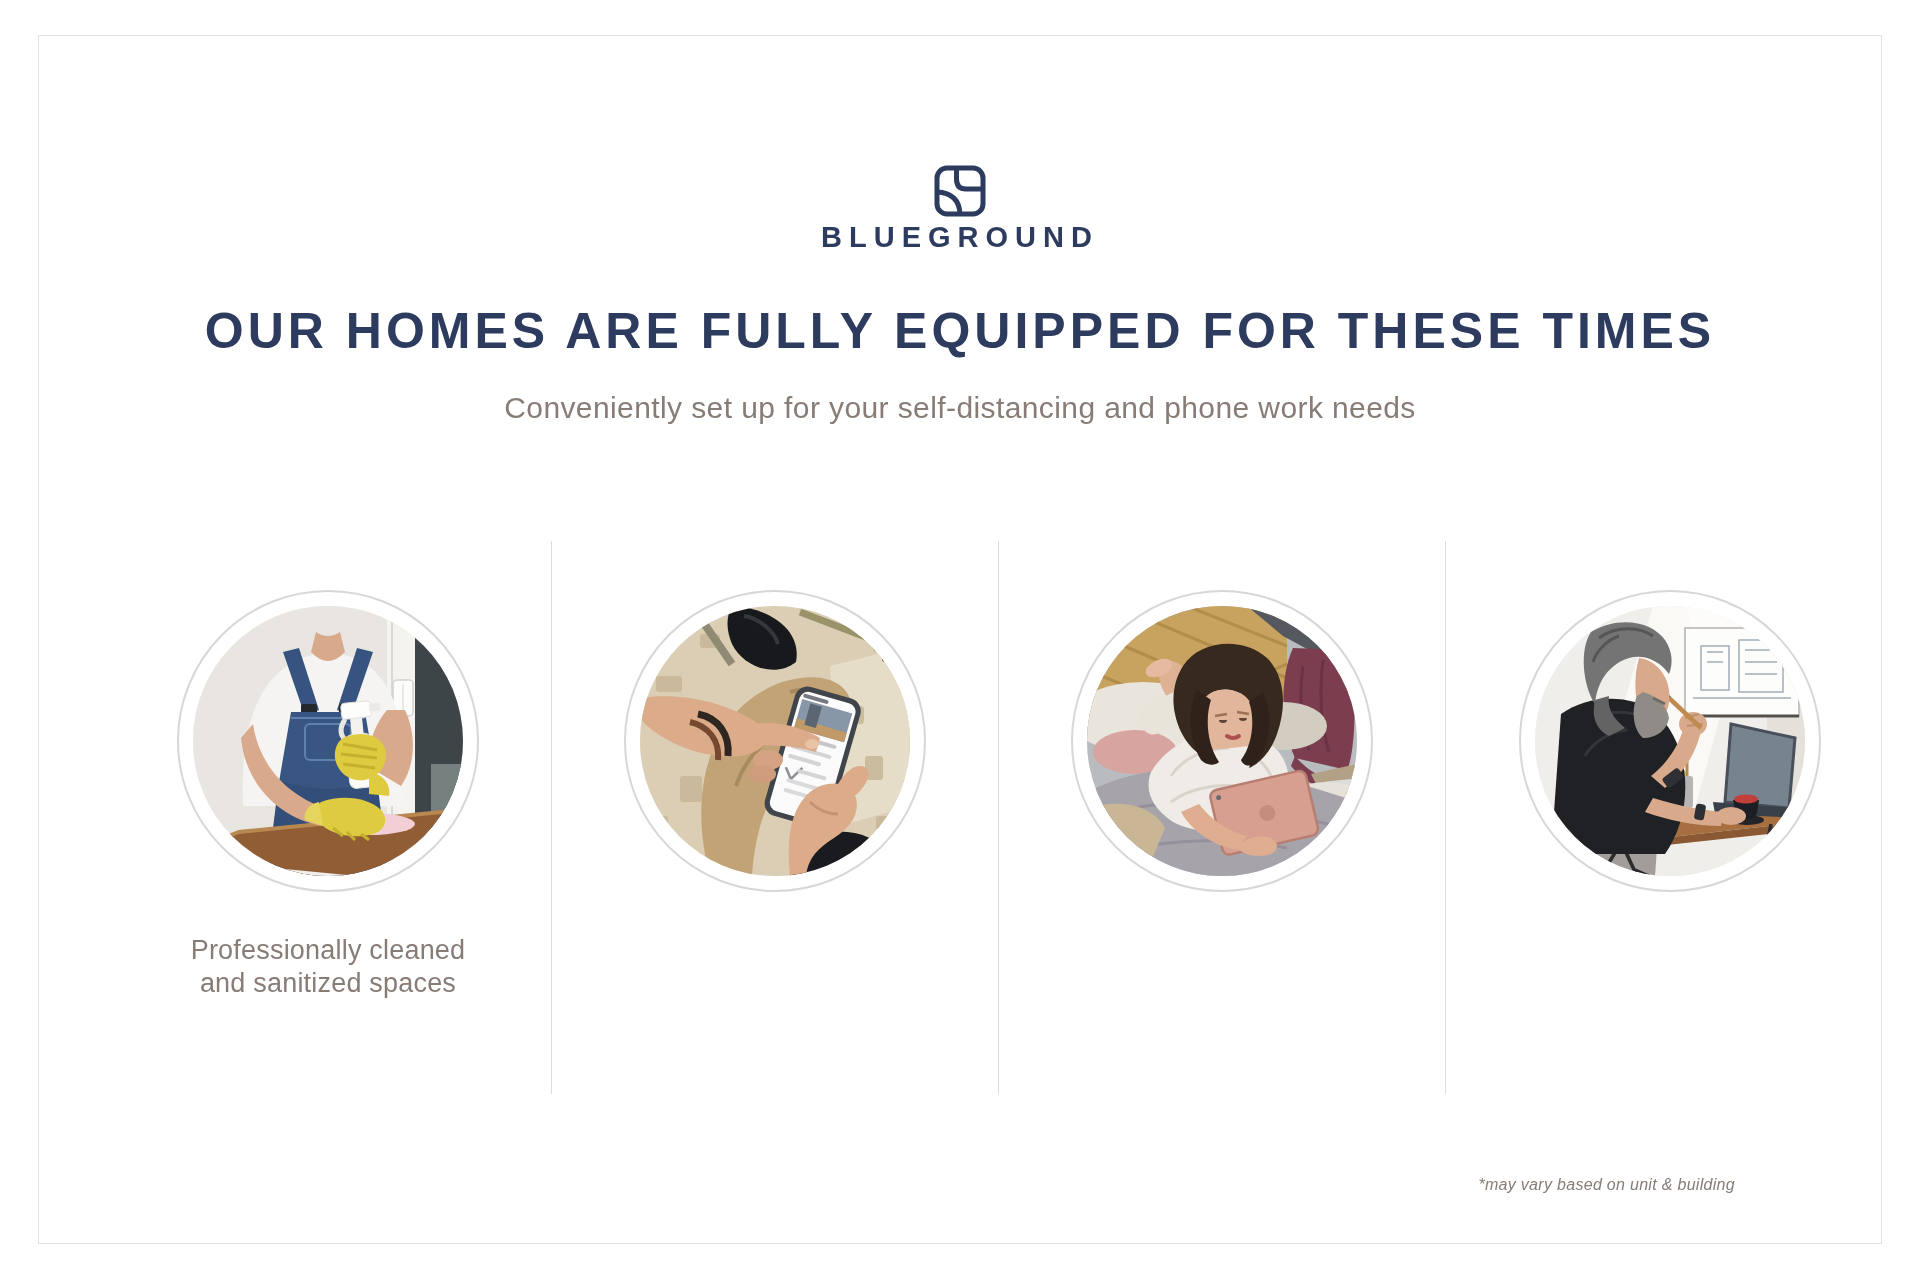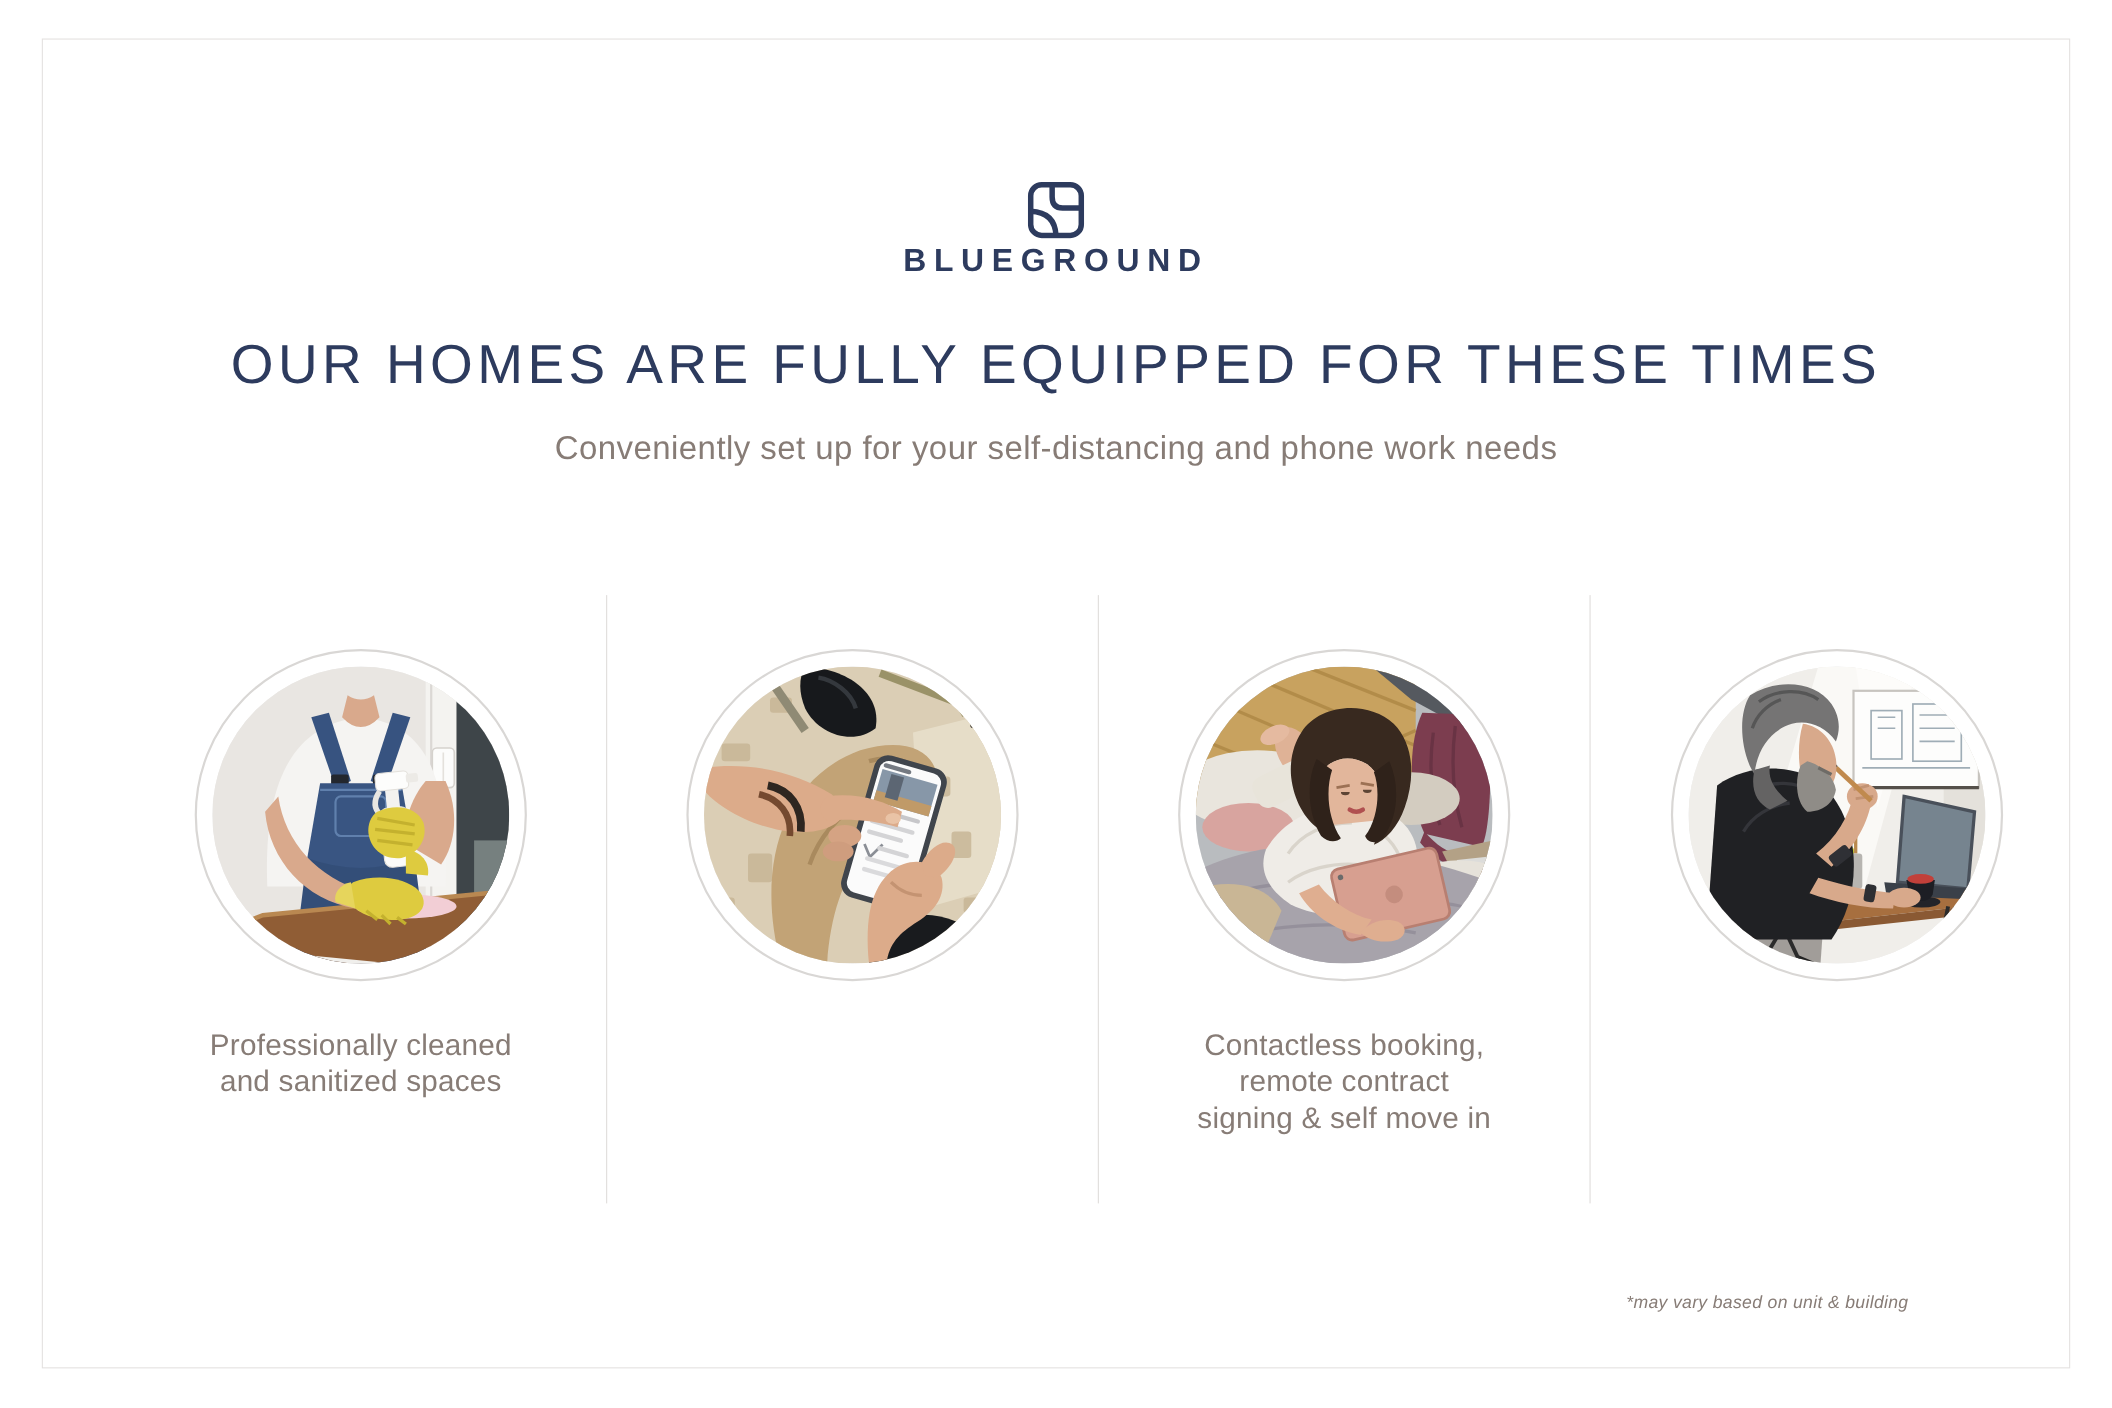--- a/index.html
+++ b/index.html
@@ -23,21 +23,21 @@
     position:absolute;top:129px;left:0;width:100%;
     display:flex;align-items:center;justify-content:center;flex-direction:column;
   }
   .logo-mark{width:52px;height:52px;display:block;}
   .logo-text{
     color:var(--navy);font-size:29px;font-weight:bold;letter-spacing:7px;
     padding-top:4px;
   }
   .title{
     position:absolute;top:266px;left:0;width:100%;text-align:center;
-    color:var(--navy);font-size:50px;font-weight:normal;letter-spacing:4px;
+    color:var(--navy);font-size:50px;font-weight:bold;letter-spacing:4px;
   }
   .subtitle{
     position:absolute;top:355px;left:0;width:100%;text-align:center;
     color:var(--text-muted);font-size:30px;font-weight:400;letter-spacing:0.4px;
   }
   .features{
     position:absolute;top:505px;left:66px;width:1788px;height:553px;
     display:flex;
   }
   .feature{
@@ -229,23 +229,20 @@
             <path d="M96 60 C112 34 156 30 180 52 C198 70 200 100 190 128 C184 146 172 158 162 162 C170 140 172 116 164 98 C156 82 130 78 118 92 C108 104 108 128 116 150 C104 144 92 128 88 108 C84 90 88 72 96 60 Z" fill="#38291f"></path>
             <path d="M118 92 C130 78 156 82 164 98 C170 112 170 128 164 140 L124 144 C116 128 112 106 118 92 Z" fill="#e2b69b"></path>
             <path d="M128 110 l12 -2 M150 106 l12 2" stroke="#9c7154" stroke-width="2.5" fill="none"></path>
             <path d="M132 114 a4 3 0 0 0 8 0 M152 112 a4 3 0 0 0 8 0" fill="#5d4434"></path>
             <path d="M140 130 q6 4 12 0" stroke="#b05050" stroke-width="4" fill="none" stroke-linecap="round"></path>
             <path d="M110 84 C100 104 102 134 114 154 C120 160 128 160 132 156 C120 138 118 112 124 94 Z" fill="#2f221a"></path>
             <path d="M176 86 C186 108 184 138 170 156 C164 162 156 160 154 154 C166 138 168 112 162 96 Z" fill="#2f221a"></path>
           </svg>
         </div>
       </div>
-      <div class="caption">Contactless booking,
-remote contract
-signing &amp; self move in</div>
     </div>
 
     <div class="feature">
       <div class="circle-ring">
         <div class="photo" role="img" aria-label="man-working-from-home-at-desk-with-laptop">
           <svg viewBox="0 0 270 270">
             <rect width="270" height="270" fill="#f0eeea"></rect>
             <polygon points="118,0 215,0 158,210 70,160" fill="#faf9f6"></polygon>
             <polygon points="152,0 208,0 172,128" fill="#fdfcfa"></polygon>
             <rect x="232" y="0" width="38" height="270" fill="#e4e1db"></rect>

